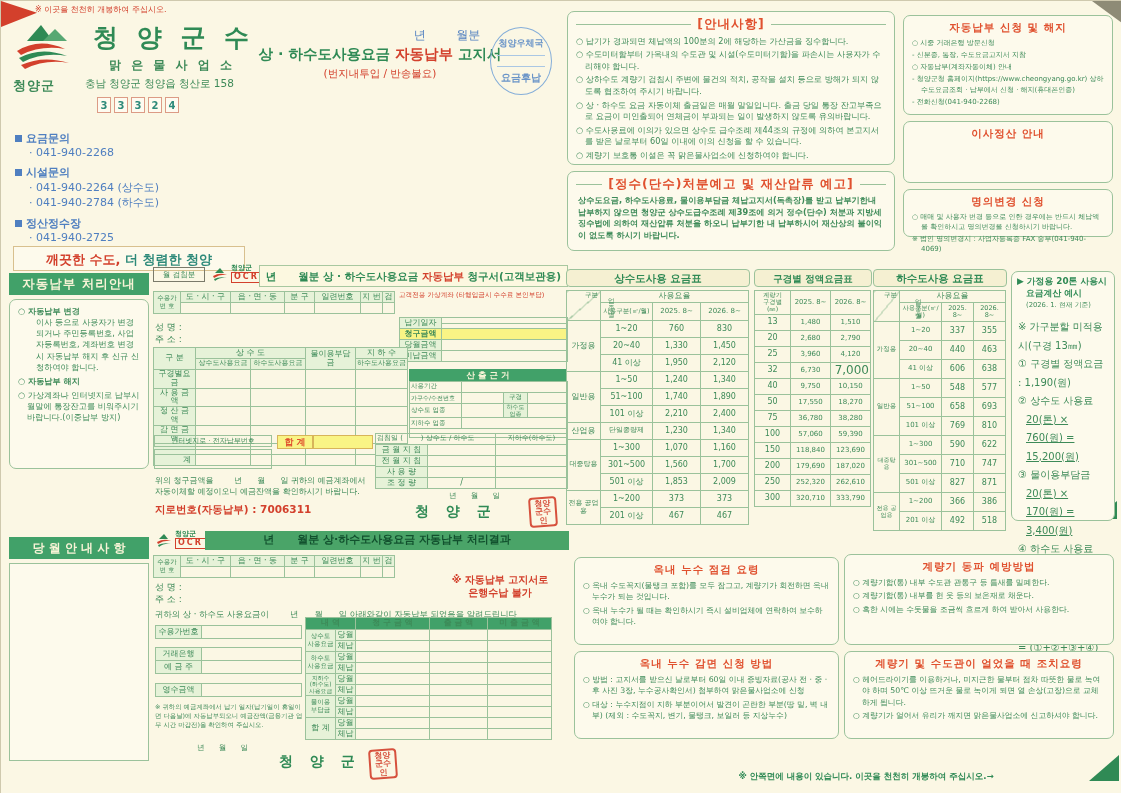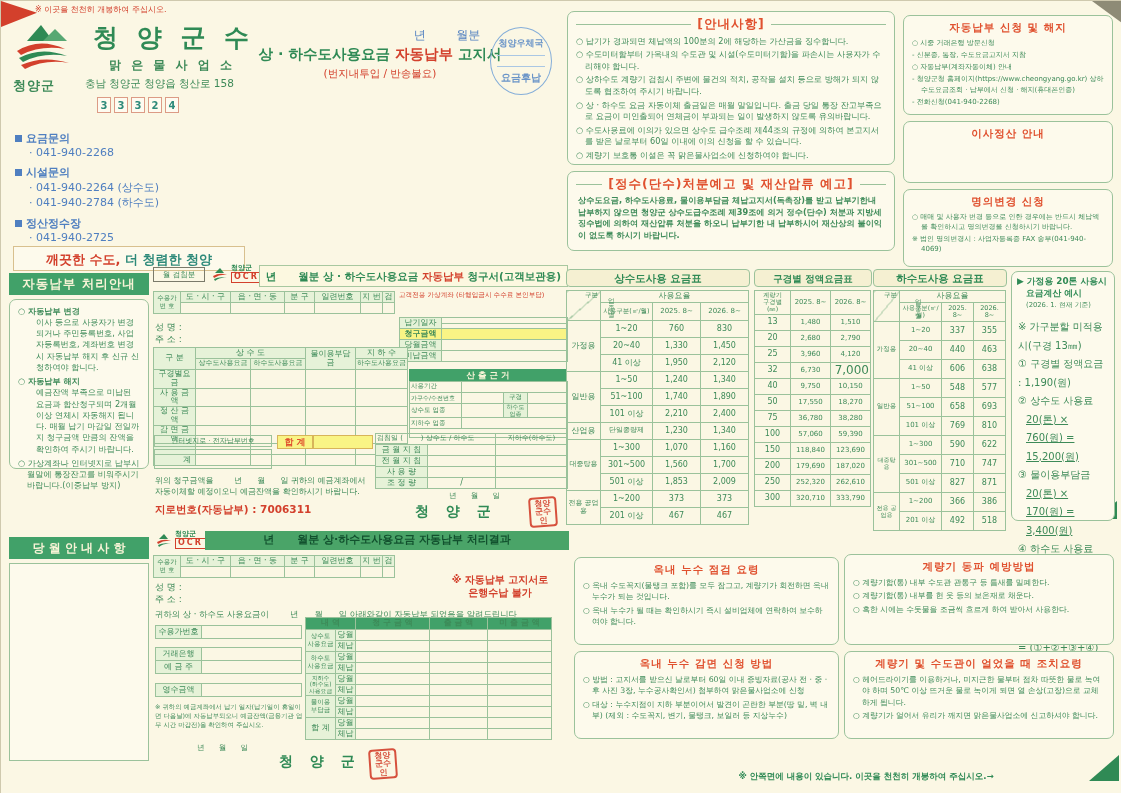--- a/index.html
+++ b/index.html
@@ -133,35 +133,34 @@
     <div class="tip-title">자동납부 신청 및 해지</div>
     <div class="tip-line" style="font-size:7px;">○ 시중 거래은행 방문신청</div>
     <div class="tip-line" style="font-size:7px;">- 신분증, 통장, 수도요금고지서 지참</div>
     <div class="tip-line" style="font-size:7px;">○ 자동납부(계좌자동이체) 안내</div>
     <div class="tip-line" style="font-size:7px;">- 청양군청 홈페이지(https://www.cheongyang.go.kr) 상하수도요금조회 · 납부에서 신청 · 해지(휴대폰인증)</div>
     <div class="tip-line" style="font-size:7px;">- 전화신청(041-940-2268)</div>
   </div>
   <div class="abs tipbox" style="left:902px;top:120px;width:210px;height:62px;">
     <div class="tip-title">이사정산 안내</div>
   </div>
-  <div class="abs tipbox" style="left:902px;top:188px;width:210px;height:78px;">
+  <div class="abs tipbox" style="left:902px;top:188px;width:210px;height:48px;">
     <div class="tip-title">명의변경 신청</div>
     <div class="tip-line" style="font-size:7px;">○ 매매 및 사용자 변경 등으로 인한 경우에는 반드시 체납액을 확인하시고 명의변경을 신청하시기 바랍니다.</div>
     <div class="tip-line" style="font-size:7px;">※ 법인 명의변경시 : 사업자등록증 FAX 송부(041-940-4069)</div>
   </div>
 
   <div class="abs band" style="left:8px;top:272px;width:140px;height:22px;font-size:12.5px;line-height:22px;letter-spacing:1px;">자동납부 처리안내</div>
   <div class="abs grnbox" style="left:8px;top:298px;width:140px;height:170px;padding-top:3px;">
     <div class="li">
       <span class="b">○ 자동납부 변경</span>
       <div style="padding-left:9px;text-indent:0;">이사 등으로 사용자가 변경되거나 주민등록번호, 사업자등록번호, 계좌번호 변경시 자동납부 해지 후 신규 신청하여야 합니다.</div>
     </div>
     <div class="li">
       <span class="b">○ 자동납부 해지</span>
-      <div style="padding-left:9px;text-indent:0;">예금잔액 부족으로 미납된 요금과 합산청구되며 2개월이상 연체시 자동해지 됩니다. 매월 납기 마감일 전일까지 청구금액 만큼의 잔액을 확인하여 주시기 바랍니다.</div>
     </div>
     <div class="li">○ 가상계좌나 인터넷지로 납부시 월말에 통장잔고를 비워주시기 바랍니다.(이중납부 방지)</div>
   </div>
 
   <div class="abs" style="left:152px;top:264px;width:415px;height:264px;">
     <div class="abs" style="left:0;top:2px;width:52px;height:15px;border:1px solid #7a7a6a;font-size:7.5px;text-align:center;line-height:13px;color:#3d8a58;">월 검침분</div>
     <div class="abs" style="left:58px;top:0;display:flex;gap:2px;align-items:center;">
       <svg width="18" height="18" viewBox="0 0 18 18">
         <path d="M4 8 L9 3 L13 8 Z" fill="#2f8a55"></path>
         <path d="M2 11 Q9 7 16 10 Q9 9 3 13 Z" fill="#d3402c"></path>

